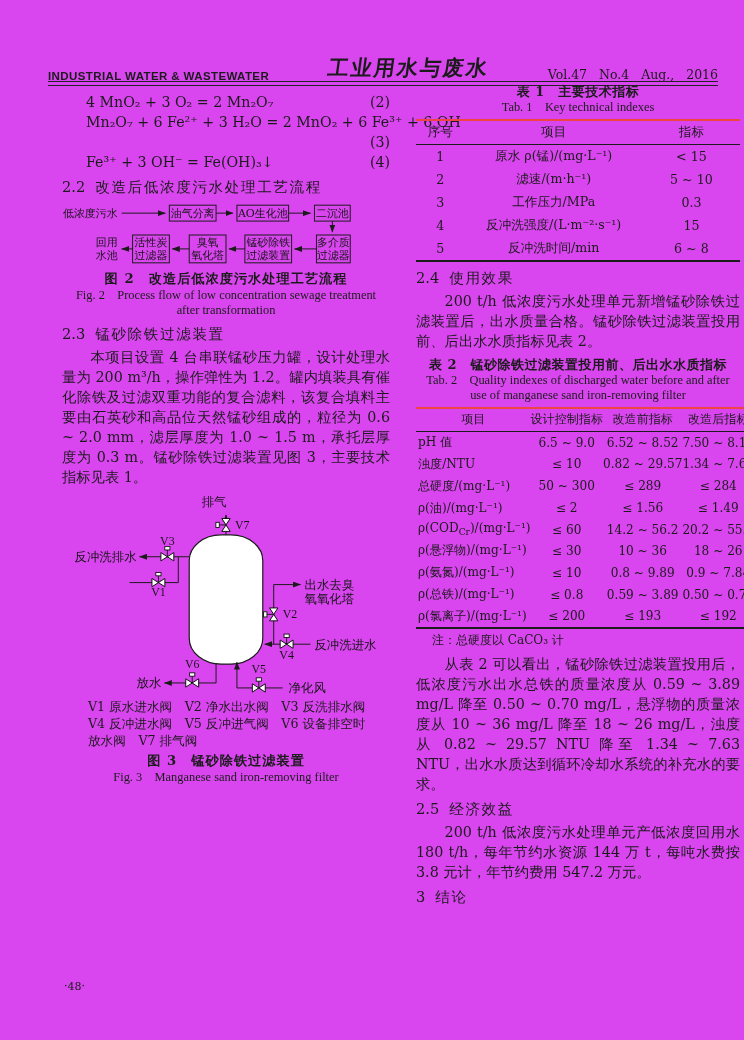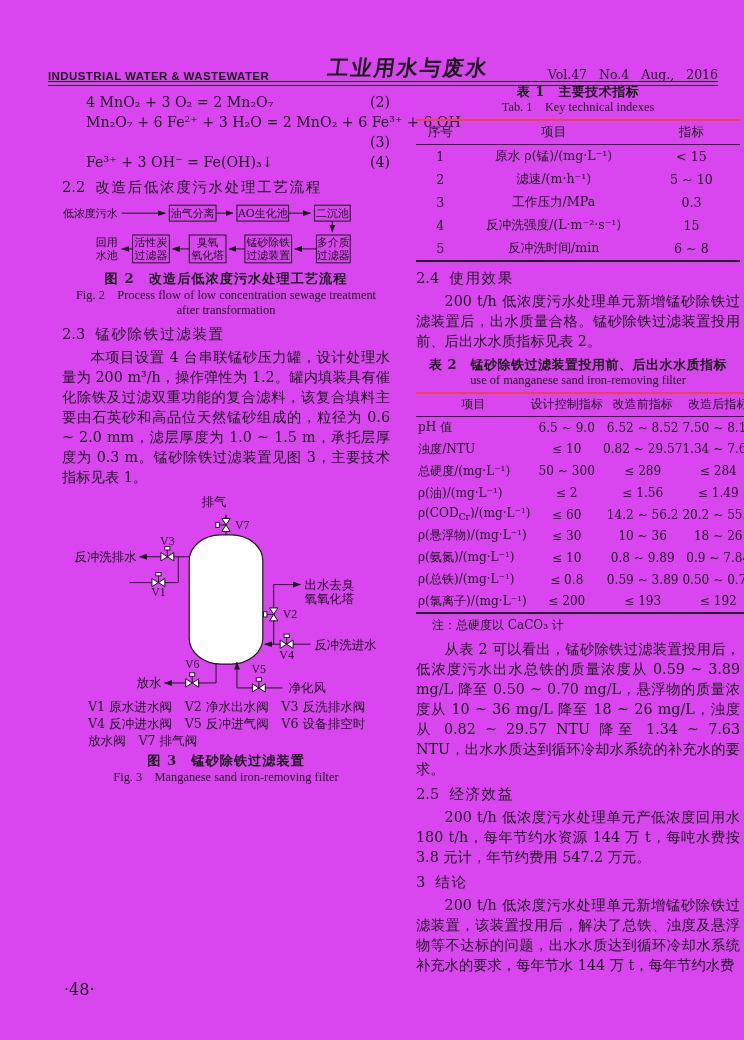--- a/index.html
+++ b/index.html
@@ -41,21 +41,21 @@
   table.dt{width:100%;border-collapse:collapse;margin-top:4px;
            border-top:2px solid #ef4444;border-bottom:2px solid #1b1b1b;}
   table.dt th{font-weight:normal;border-bottom:1px solid #1b1b1b;}
   table.t1{font-size:12.6px;}
   table.t1 th,table.t1 td{padding:3px 0;text-align:center;white-space:nowrap;}
   table.t2{font-size:12.1px;}
   table.t2 th,table.t2 td{padding:2.4px 0;text-align:center;white-space:nowrap;}
   table.t2 td.c0{text-align:left;padding-left:2px;}
   table.t2 sub{font-size:9px;}
   .tbl-note{font-size:12px;padding-left:16px;margin:3px 0 5px;}
-  .page-num{position:absolute;left:64px;top:980px;font-size:16px;} .mt6{margin-top:6px;}
+  .page-num{position:absolute;left:64px;top:980px;font-size:11px;} .mt6{margin-top:6px;}
 </style>
 </head>
 <body>
 
 <div class="page">
 
   <div class="hdr">
     <span class="hdr-left">INDUSTRIAL WATER &amp; WASTEWATER</span>
     <span class="hdr-center">工业用水与废水</span>
     <span class="hdr-right">Vol.47 No.4 Aug., 2016</span>
@@ -243,20 +243,21 @@
           </tr>
       </tbody>
     </table>
 
     <div class="sec-h mt6">
       <span class="sec-num">2.4</span><span class="sec-title">使用效果</span>
     </div>
     <p class="para">200 t/h 低浓度污水处理单元新增锰砂除铁过滤装置后，出水质量合格。锰砂除铁过滤装置投用前、后出水水质指标见表 2。</p>
 
     <div class="tbl-title-cn mt6">表 2　锰砂除铁过滤装置投用前、后出水水质指标</div>
+    <div class="tbl-title-en">Tab. 2　Quality indexes of discharged water before and after</div>
     <div class="tbl-title-en">use of manganese sand iron-removing filter</div>
     <table class="dt t2">
       <colgroup>
           <col style="width:32%">
           <col style="width:24%">
           <col style="width:22%">
           <col style="width:22%">
         </colgroup>
       <thead>
         <tr>
@@ -328,17 +329,16 @@
     <p class="para">从表 2 可以看出，锰砂除铁过滤装置投用后，低浓度污水出水总铁的质量浓度从 0.59 ~ 3.89 mg/L 降至 0.50 ~ 0.70 mg/L，悬浮物的质量浓度从 10 ~ 36 mg/L 降至 18 ~ 26 mg/L，浊度从 0.82 ~ 29.57 NTU 降至 1.34 ~ 7.63 NTU，出水水质达到循环冷却水系统的补充水的要求。</p>
 
     <div class="sec-h">
       <span class="sec-num">2.5</span><span class="sec-title">经济效益</span>
     </div>
     <p class="para">200 t/h 低浓度污水处理单元产低浓度回用水 180 t/h，每年节约水资源 144 万 t，每吨水费按 3.8 元计，年节约费用 547.2 万元。</p>
 
     <div class="sec-h">
       <span class="sec-num">3</span><span class="sec-title">结论</span>
     </div>
-    <p class="para">200 t/h 低浓度污水处理单元新增锰砂除铁过滤装置，该装置投用后，解决了总铁、浊度及悬浮物等不达标的问题，出水水质达到循环冷却水系统补充水的要求，每年节水 144 万 t，每年节约水费</p>
   </div>
 
   <div class="page-num">·48·</div>
 </div>
 
 </body></html>

